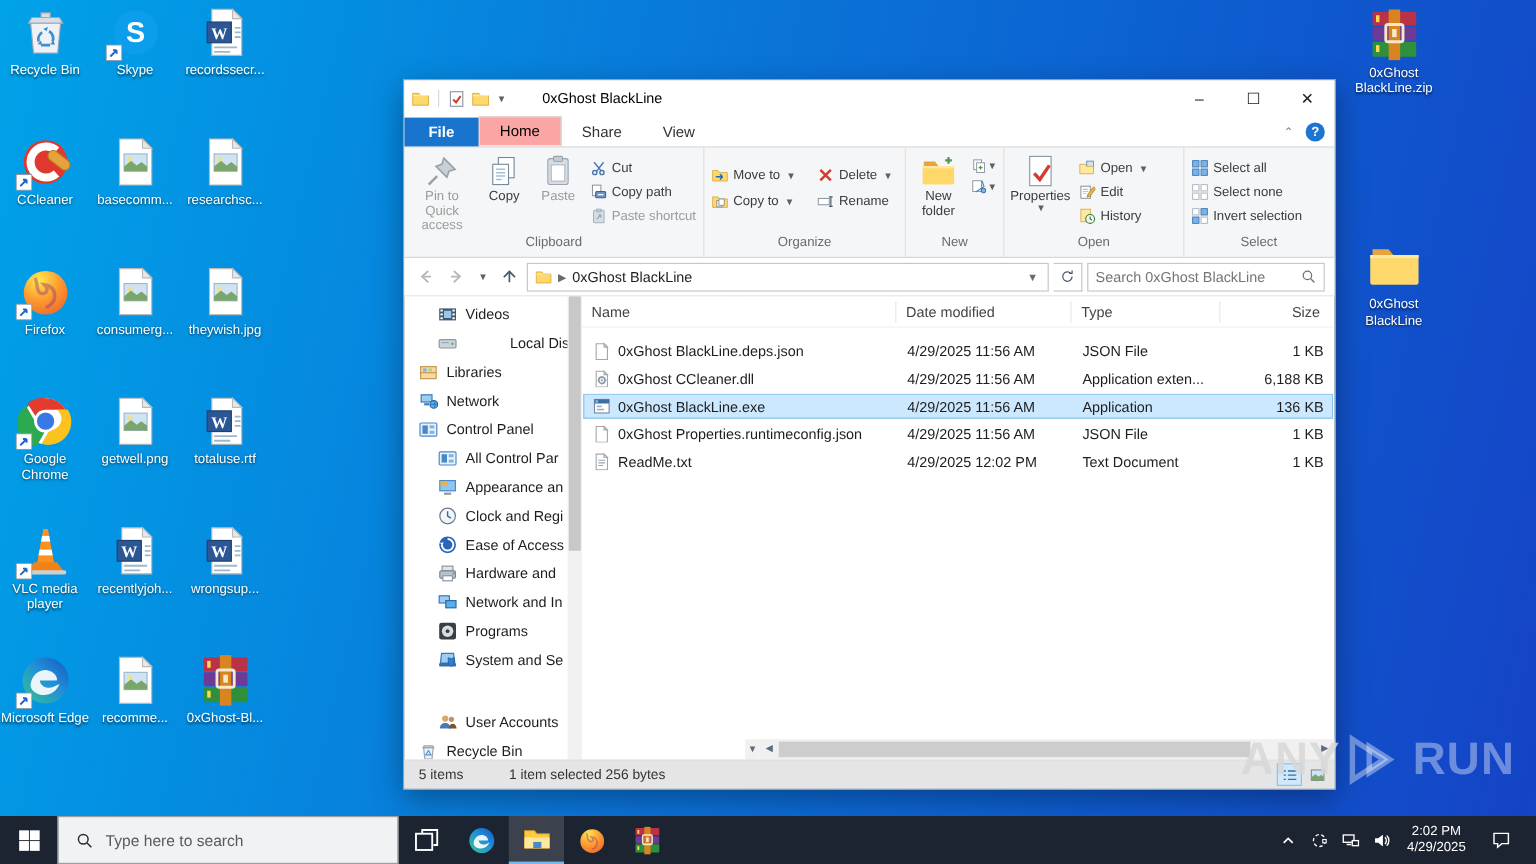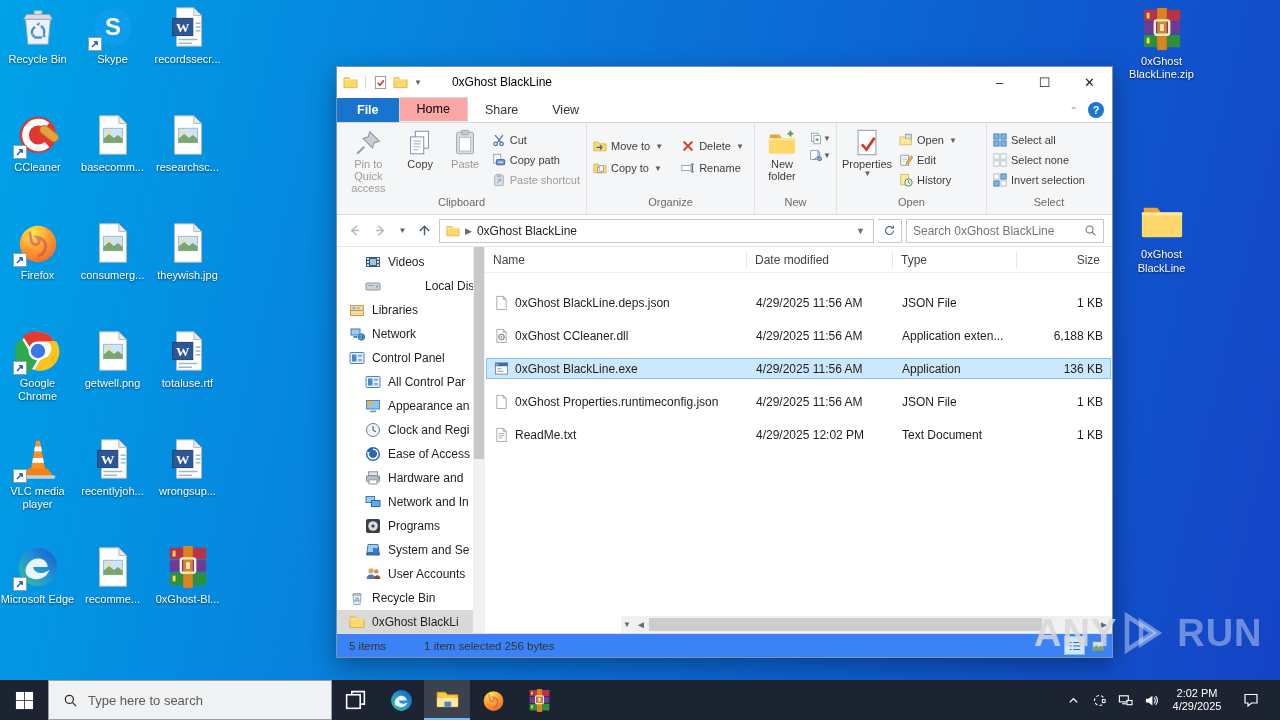--- a/index.html
+++ b/index.html
@@ -82,37 +82,37 @@
   .rightcol{flex:1;display:flex;flex-direction:column;min-width:0}
   .filearea{flex:1;overflow:hidden}
   .fheader{height:26px;display:flex;align-items:center;border-bottom:1px solid #f0f0f0;color:#444;font-size:12px}
   .fh{padding:0 8px;height:18px;display:flex;align-items:center;border-right:1px solid #e8e8e8;position:relative}
   .fh.name{width:262px}
   .fh.date{width:146px}
   .fh.type{width:124px}
   .fh.size{flex:1;justify-content:flex-end;border-right:none;padding-right:12px}
   .sortcaret{position:absolute;top:-7px;left:50%;margin-left:-5px;color:#9a9a9a;font-size:8px}
   .frows{padding-top:7px}
-  .frow{height:21px;display:flex;align-items:center;margin:12px 1px}
+  .frow{height:21px;display:flex;align-items:center;margin:2px 1px}
   .frow.sel{background:#cce8ff;box-shadow:inset 0 0 0 1px #84c5f5}
   .fc{padding:0 8px;white-space:nowrap;overflow:hidden;font-size:12px;color:#1e1e1e}
   .fc.name{width:262px;display:flex;align-items:center;gap:6px}
   .fc.name .i16 svg{width:15px;height:15px}
   .fc.date{width:146px;color:#1e1e1e}
   .fc.type{width:124px}
   .fc.size{flex:1;text-align:right;}
   
   .hrow{height:17px;display:flex}
   .h-navzone{width:148px;display:flex;justify-content:flex-end;background:#fff}
   .h-navstep{width:12px;background:#f1f1f1;display:flex;align-items:center;justify-content:center;color:#5f6b7a;font-size:8px}
   .hscroll{flex:1;background:#f0f0f0;display:flex;align-items:center}
   .harrow{width:16px;text-align:center;color:#5f6b7a;font-size:10px;line-height:17px}
   .hthumb{height:13px;background:#cdcdcd;width:82%}
   
-  .statusbar{height:24px;border-top:1px solid #e0e0e0;background:#3b82f6;display:flex;align-items:center;font-size:11.5px;color:#333}
+  .statusbar{height:24px;border-top:1px solid #e0e0e0;background:#e5e5e5;display:flex;align-items:center;font-size:11.5px;color:#333}
   .st-items{margin-left:12px}
   .st-sel{margin-left:38px}
   .st-views{margin-left:auto;margin-right:4px;display:flex;gap:2px}
   .vw{width:21px;height:19px;display:flex;align-items:center;justify-content:center;border:1px solid transparent}
   .vw.on{background:#cfe8fc;border-color:#84c5f5}
   .vw svg{width:14px;height:14px}
   
   .taskbar{position:absolute;left:0;bottom:0;width:1280px;height:40px;background:#1b2430;display:flex;align-items:stretch;z-index:50}
   .tb-start{width:48px;display:flex;align-items:center;justify-content:center}
   .tb-start svg{width:19px;height:19px}
@@ -927,21 +927,21 @@
           <li class="nav-item" style="padding-left: 28px;">
             <span class="i16">
               <svg viewBox="0 0 16 16">
                 <path d="M3 2.5h10l1 8H2z" fill="#9ecdf2" stroke="#3a7ab8"></path>
                 <rect x="1" y="10.5" width="14" height="3" rx="1" fill="#3a6ea5"></rect>
                 <path d="M11 7l2.5-1v3.5c0 2-1 3-2.5 3.8-1.5-.8-2.5-1.8-2.5-3.8V6z" fill="#2f7fd0" stroke="#1c5a9e" stroke-width=".6"></path>
               </svg>
             </span>
             <span>System and Se</span>
           </li>
-          <li class="nav-item" style="padding-left: 28px;">
+          <li class="nav-item" style="padding-left: 28px; margin-top: 28px;">
             <span class="i16">
               <svg viewBox="0 0 16 16">
                 <circle cx="6" cy="4.8" r="2.6" fill="#d8a86a"></circle>
                 <path d="M1.5 13c0-3 2-4.6 4.5-4.6S10.5 10 10.5 13z" fill="#4a7ab0"></path>
                 <circle cx="11.2" cy="5.4" r="2.2" fill="#c89058"></circle>
                 <path d="M9 13c.3-2.4 1.6-3.8 3.3-3.8 1.7 0 2.9 1.4 3.2 3.8z" fill="#7a5230"></path>
               </svg>
             </span>
             <span>User Accounts</span>
           </li>

